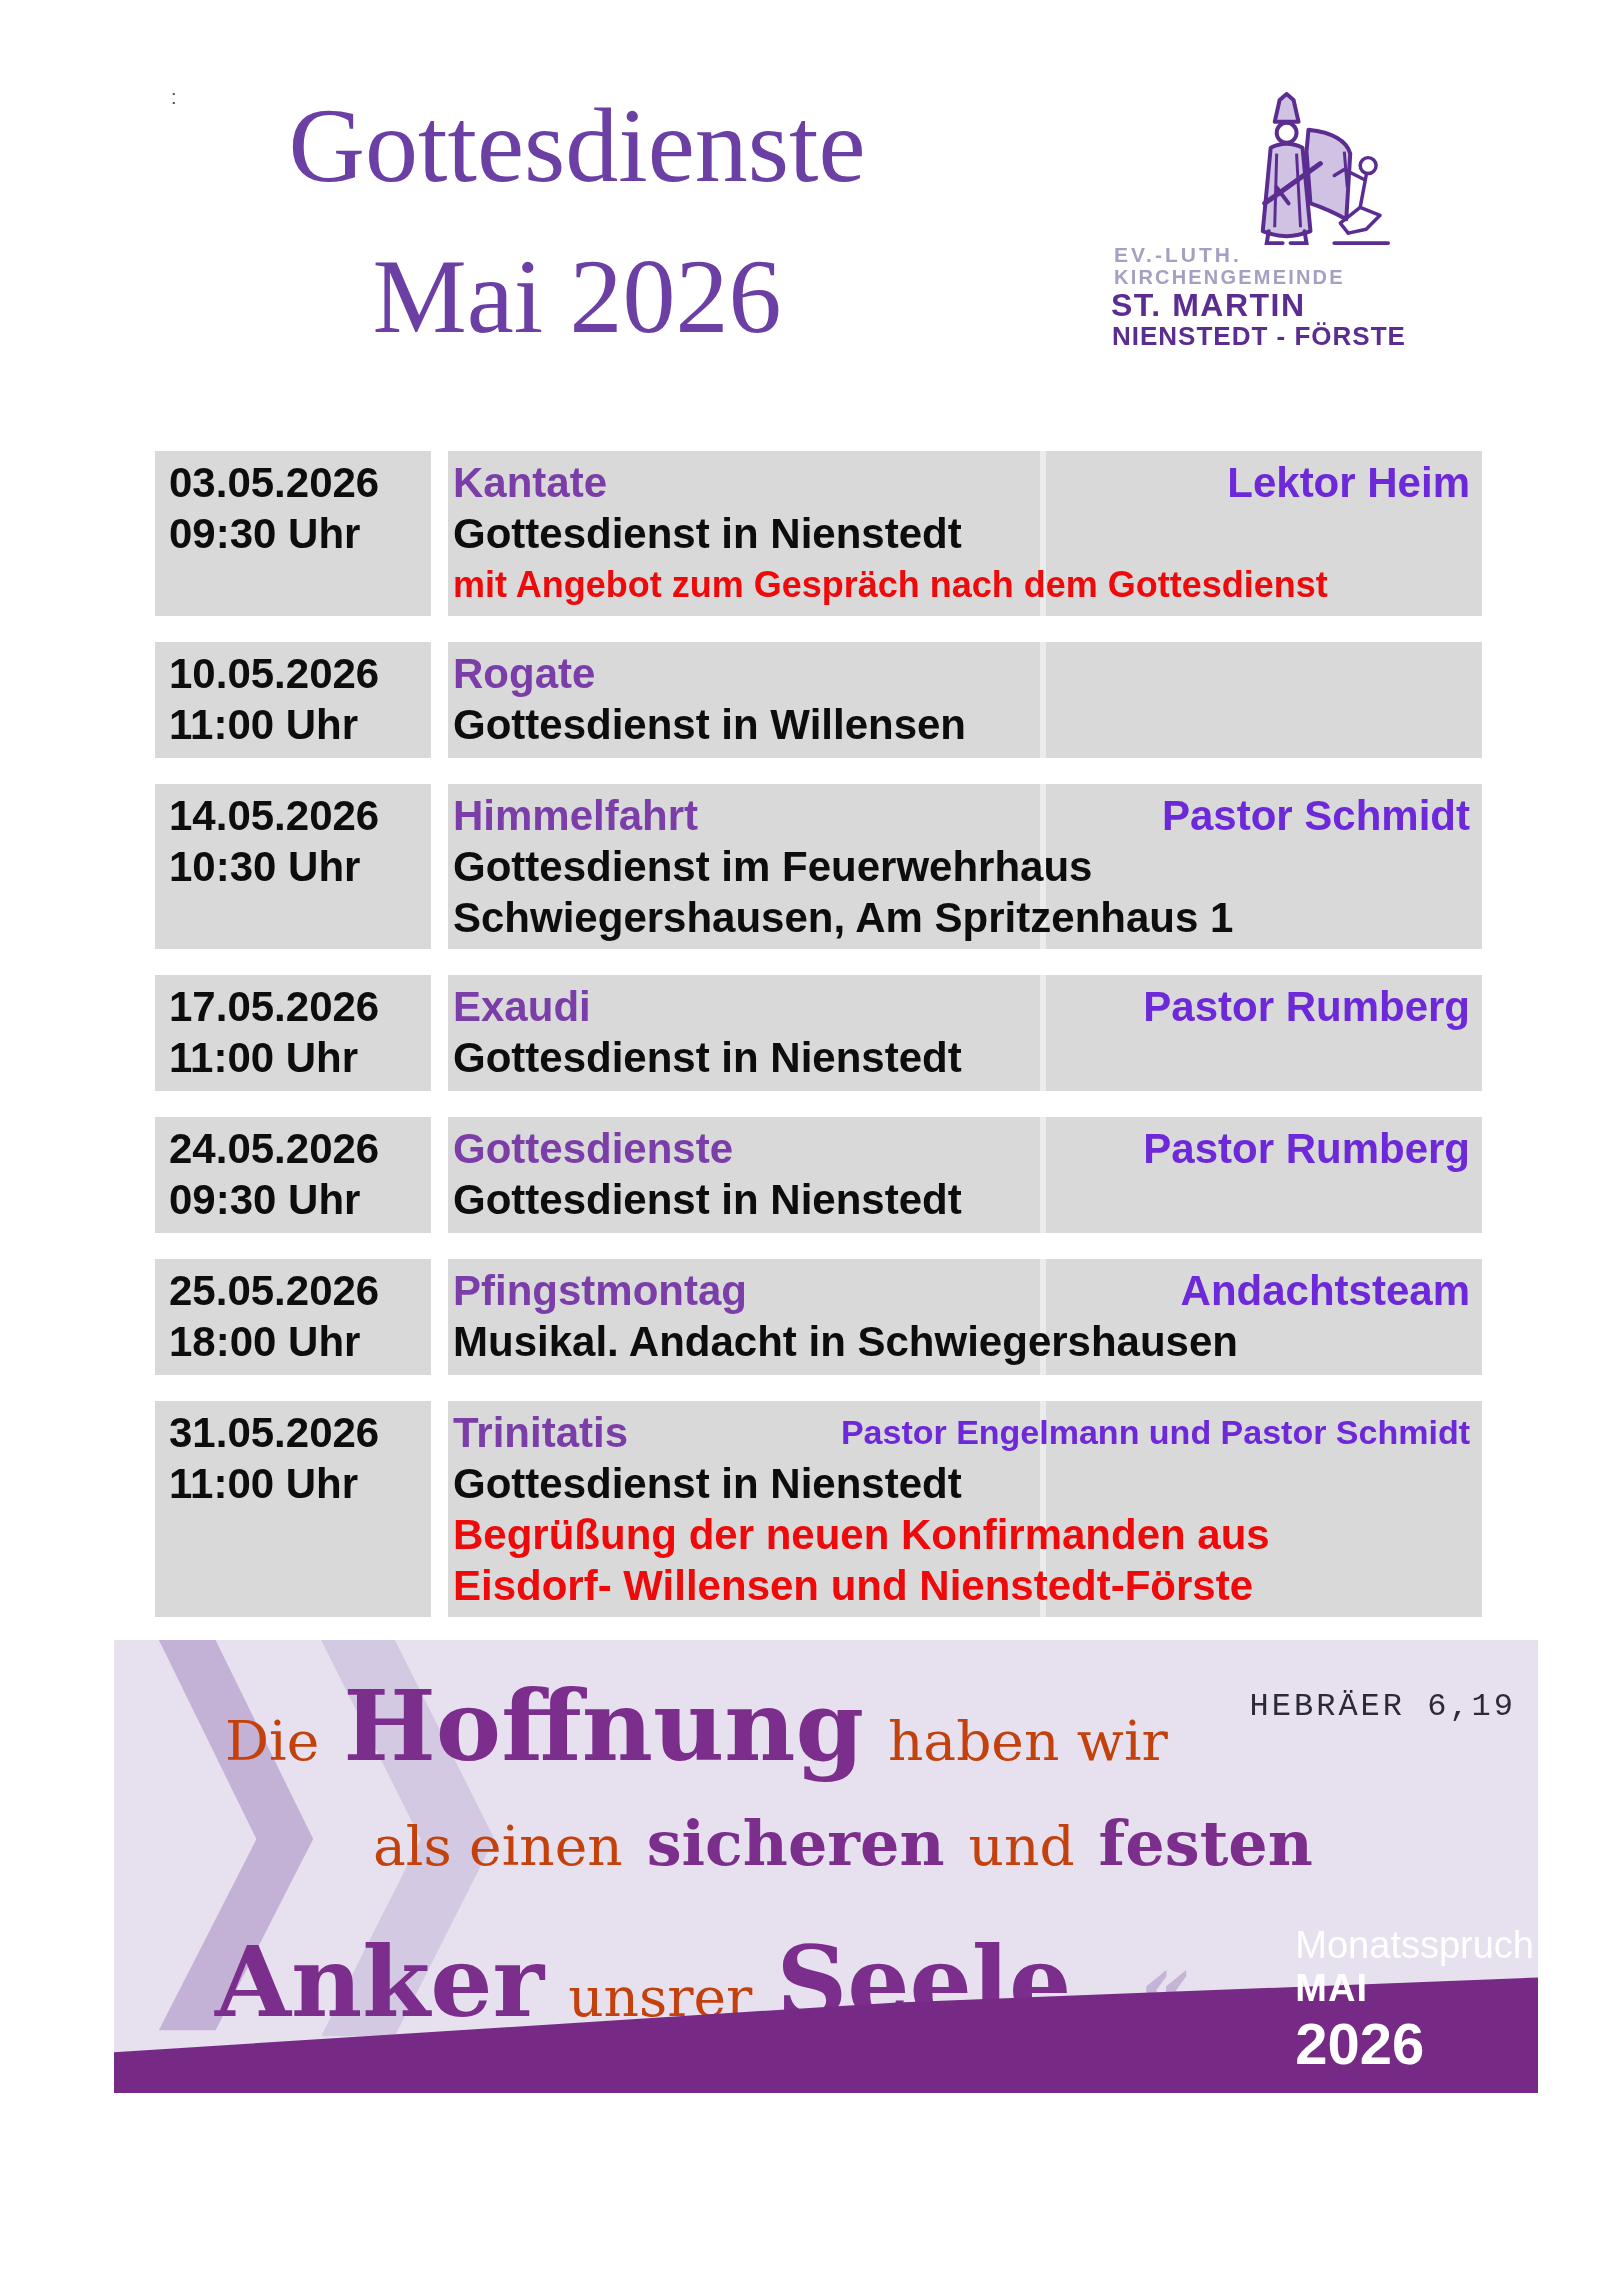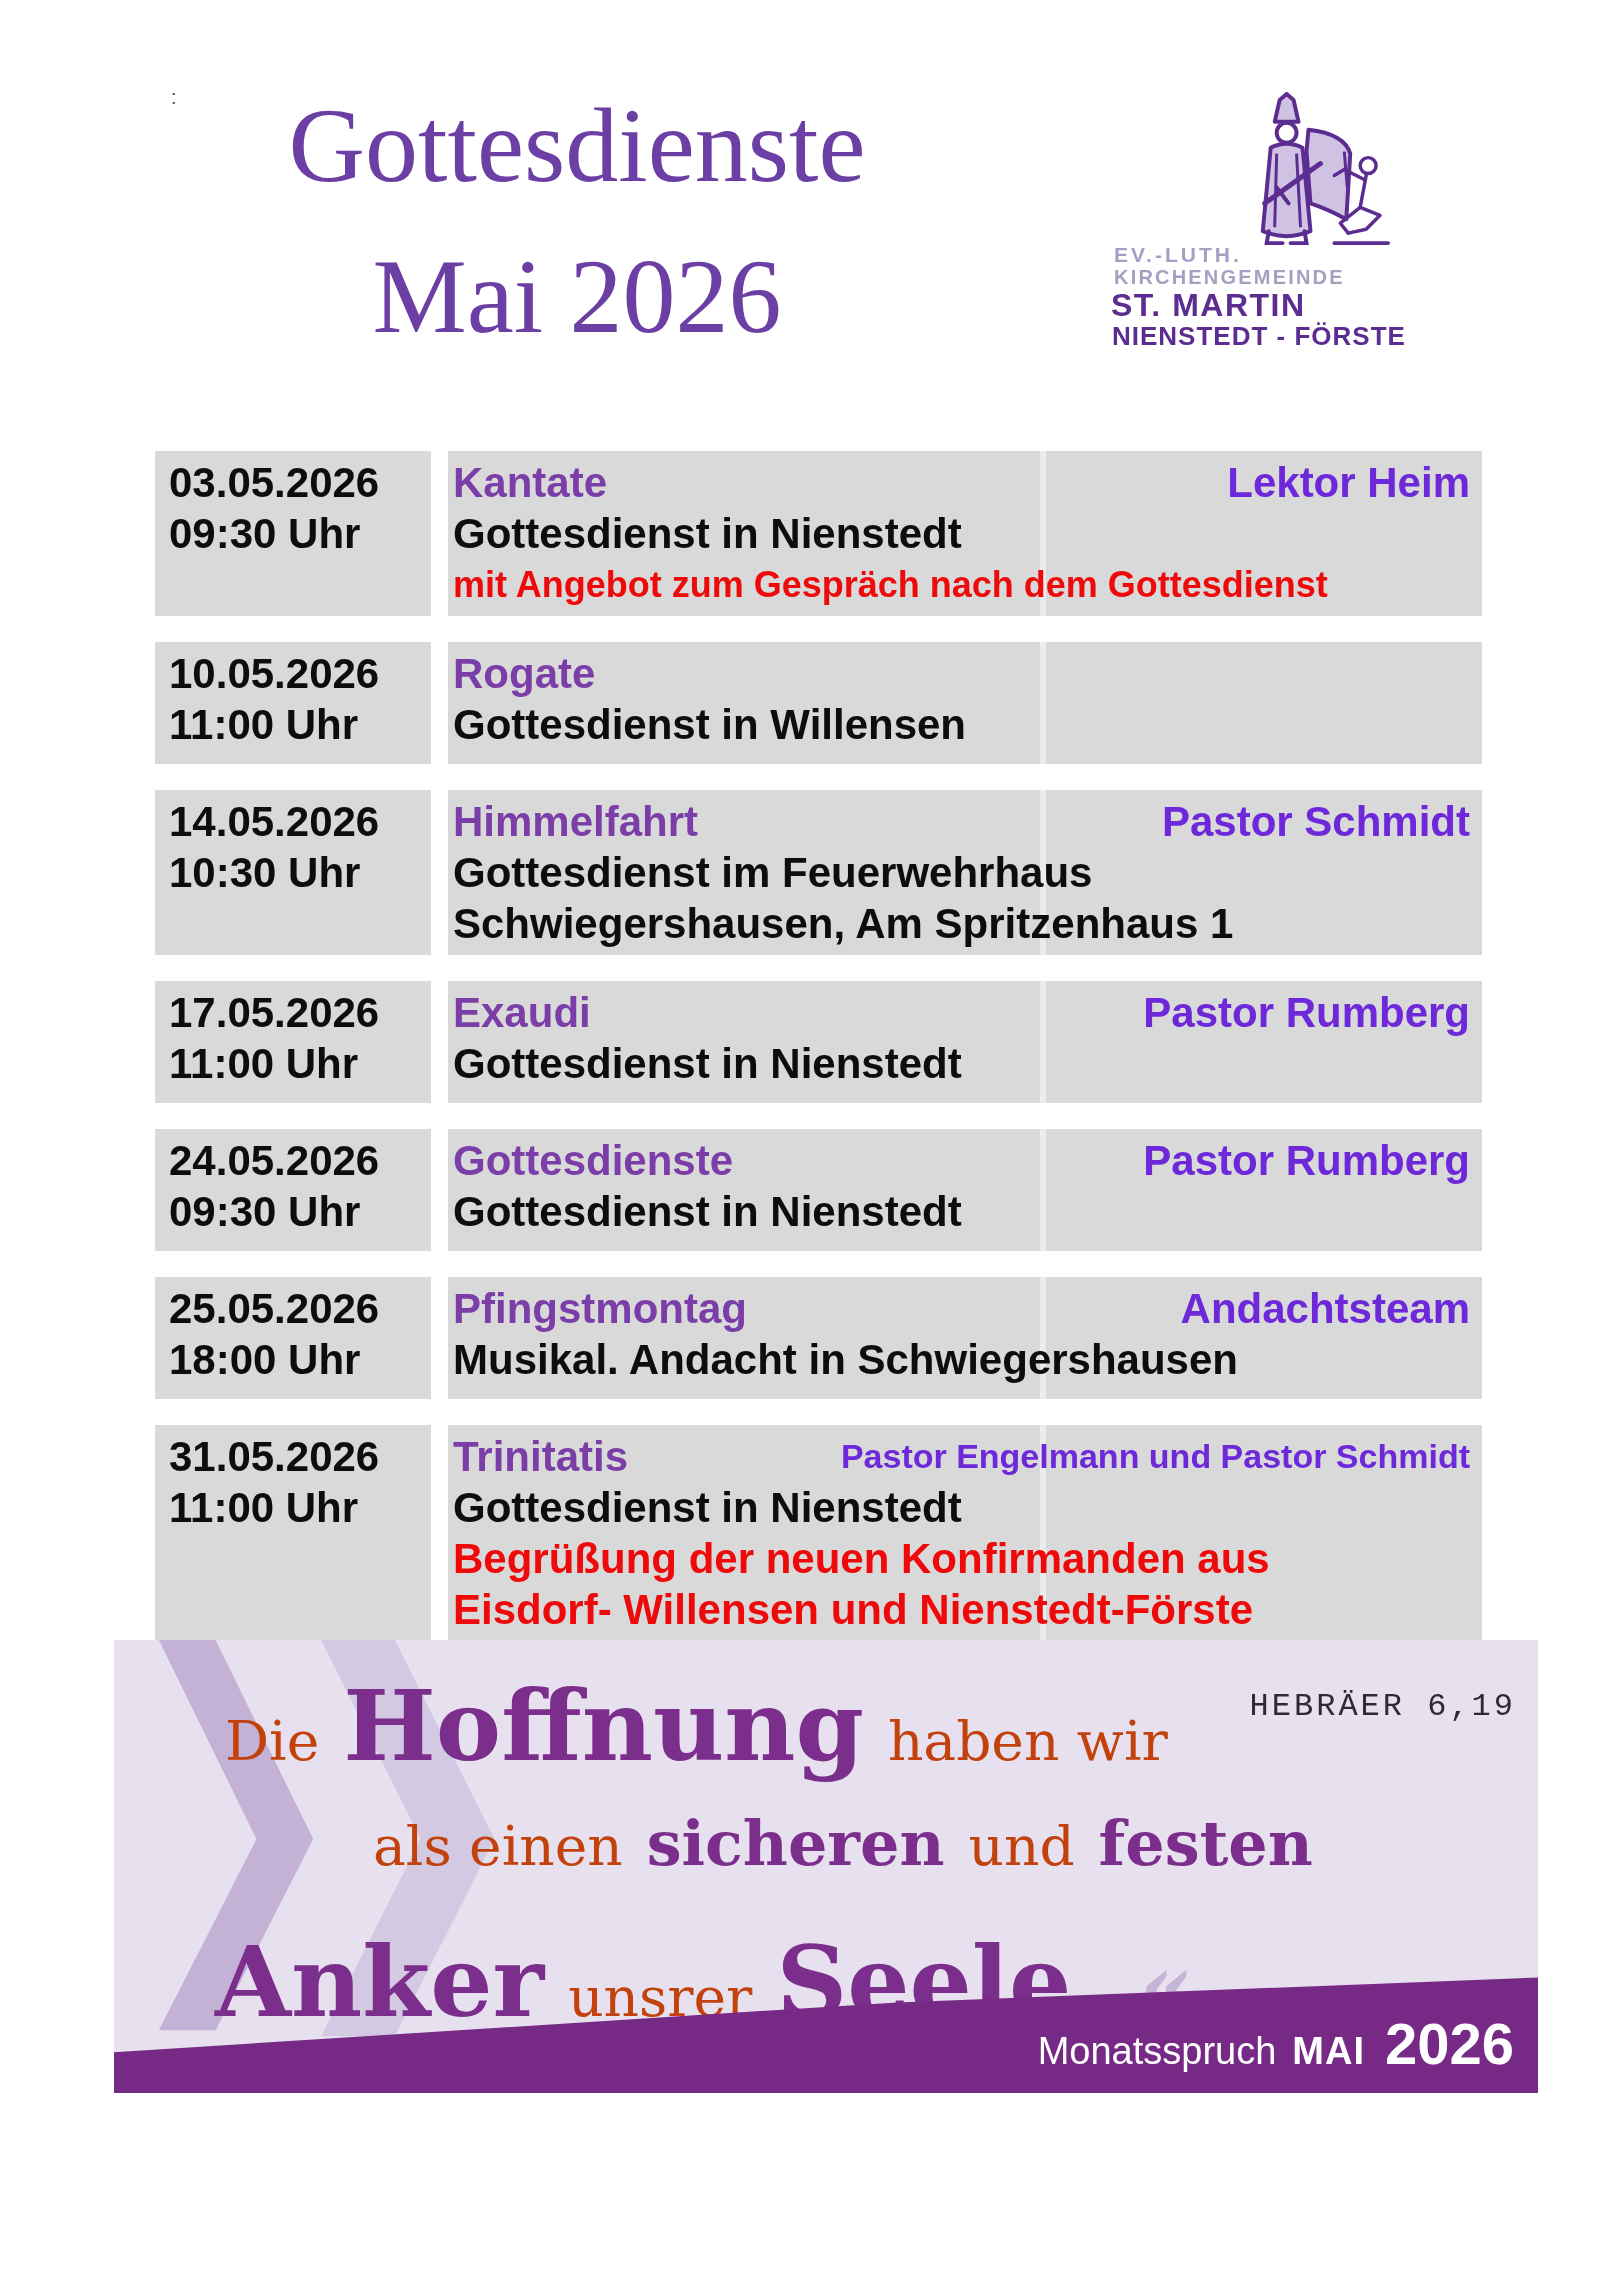--- a/index.html
+++ b/index.html
@@ -22,21 +22,21 @@
   .logo-l1{left:16px;top:151px;font-size:21px;letter-spacing:3px;color:#a79fc2;}
   .logo-l2{left:16px;top:174px;font-size:20px;letter-spacing:2.2px;color:#a79fc2;}
   .logo-l3{left:13px;top:195px;font-size:32px;font-weight:800;letter-spacing:1.5px;color:#5b2d90;}
   .logo-l4{left:14px;top:229px;font-size:26px;font-weight:800;letter-spacing:1px;color:#5b2d90;}
 
   
   .schedule{position:absolute;left:155px;top:451px;width:1327px;}
   .srow{display:flex;margin-bottom:26px;}
   .date-cell{
     width:276px;flex:0 0 276px;background:#d9d9d9;box-sizing:border-box;
-    padding:6px 0 14px 14px;margin-right:17px;
+    padding:6px 0 8px 14px;margin-right:17px;
     font-size:42px;font-weight:700;line-height:51px;color:#0d0d0d;white-space:nowrap;
   }
   .content-cell{
     flex:1;background:#d9d9d9;position:relative;box-sizing:border-box;
     padding:6px 12px 6px 5px;font-size:42px;font-weight:700;line-height:51px;color:#0d0d0d;
   }
   .vdivider{position:absolute;left:592px;top:0;bottom:0;width:6px;background:rgba(255,255,255,0.5);}
   .cline{position:relative;}
   .line1{display:flex;justify-content:space-between;align-items:center;}
   .event{color:#7b3da8;white-space:nowrap;}
@@ -63,21 +63,21 @@
   .qd{font-size:55px;color:#c2410c;font-weight:400;}
   .qb{font-size:98px;color:#7c2e8c;font-weight:700;}
   .qp{font-size:62px;color:#7c2e8c;font-weight:700;}
   .qspace-r{margin-right:24px;}
   .qmark-close{font-size:88px;color:#c5b4d6;font-weight:700;margin-left:34px;}
   .wedge{
     position:absolute;left:0;top:0;width:100%;height:100%;background:#772a85;
     clip-path:polygon(0 91%, 55% 80%, 100% 74.5%, 100% 100%, 0 100%);
   }
   .wedge-text{
-    position:absolute;right:24px;bottom:16px;display:flex;align-items:baseline;color:#ffffff;
+    position:absolute;right:24px;bottom:16px;display:flex;align-items:baseline;color:#ffffff;flex-direction:column;
   }
   .wedge-label{font-size:38px;font-weight:400;}
   .wedge-month{font-size:38px;font-weight:700;margin-left:16px;letter-spacing:1px;}
   .wedge-year{font-size:58px;font-weight:700;margin-left:20px;}
 </style>
 </head>
 <body>
 
 <div class="stray-mark">:</div>
 

